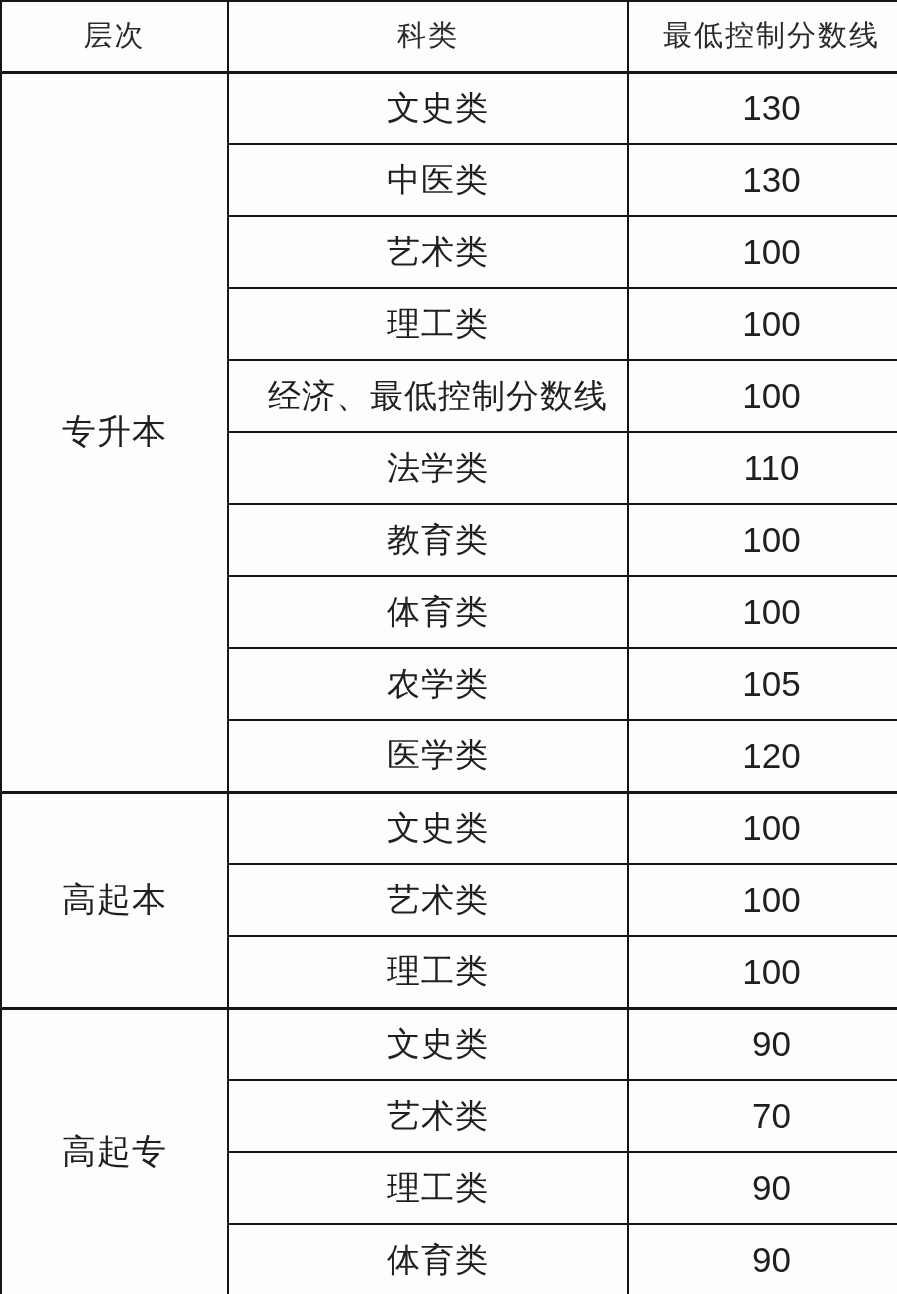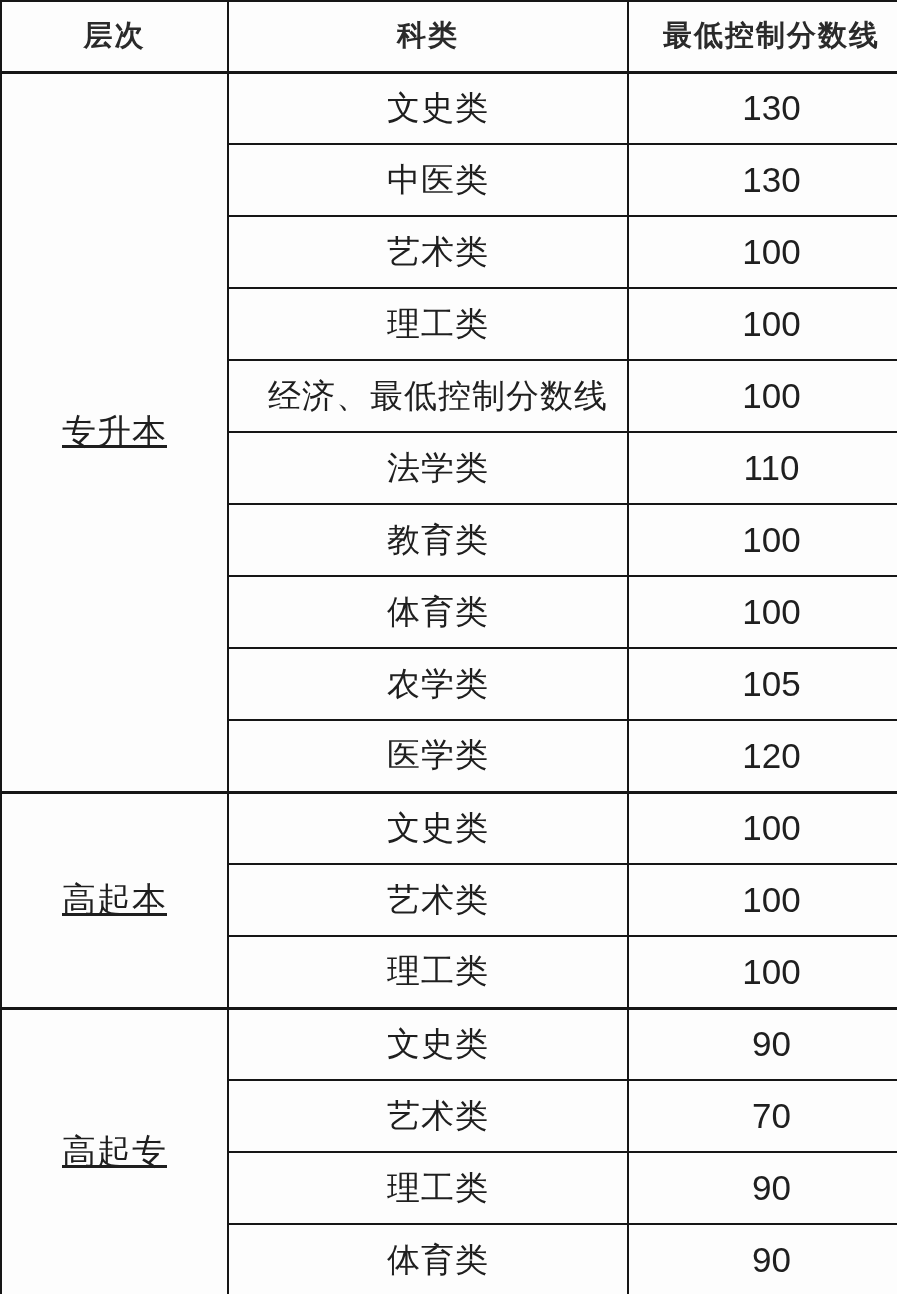--- a/index.html
+++ b/index.html
@@ -33,32 +33,31 @@
     text-align:center;
     vertical-align:middle;
     padding:0;
     color:var(--text);
     background:var(--bg);
   }
   thead tr{height:71px;}
   tbody tr{height:72px;}
   th{
     font-family:"Liberation Serif","DejaVu Serif",serif;
-    font-weight:bold;
+    font-weight:normal;
     font-size:29px;
     color:var(--header-text);
     border-top:2px solid var(--border);
     border-bottom:3px solid var(--border);
     letter-spacing:2px;
   }
   td.level-cell{
     font-size:34px;
     font-weight:500;
     letter-spacing:1px;
-    text-decoration:underline;
   }
   td.category-cell{
     font-size:33px;
     font-weight:500;
     letter-spacing:1px;
     padding-left:20px;
   }
   td.score-cell{
     font-size:35px;
     font-weight:400;

